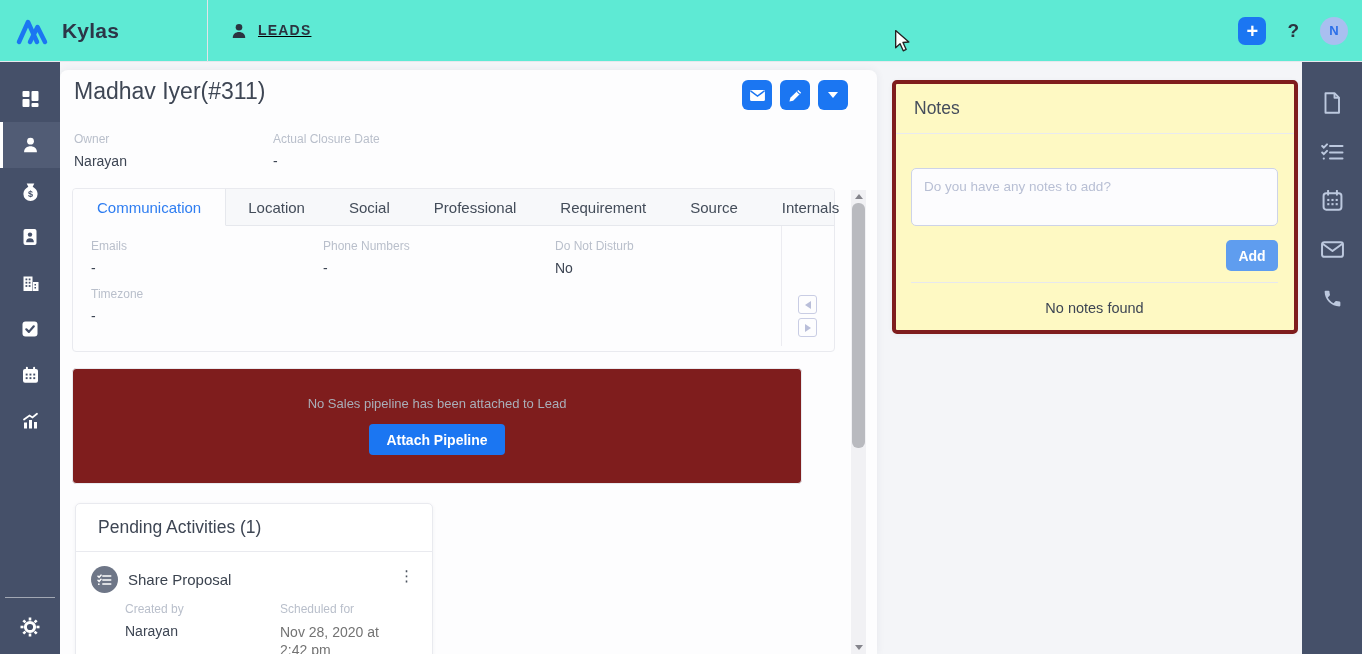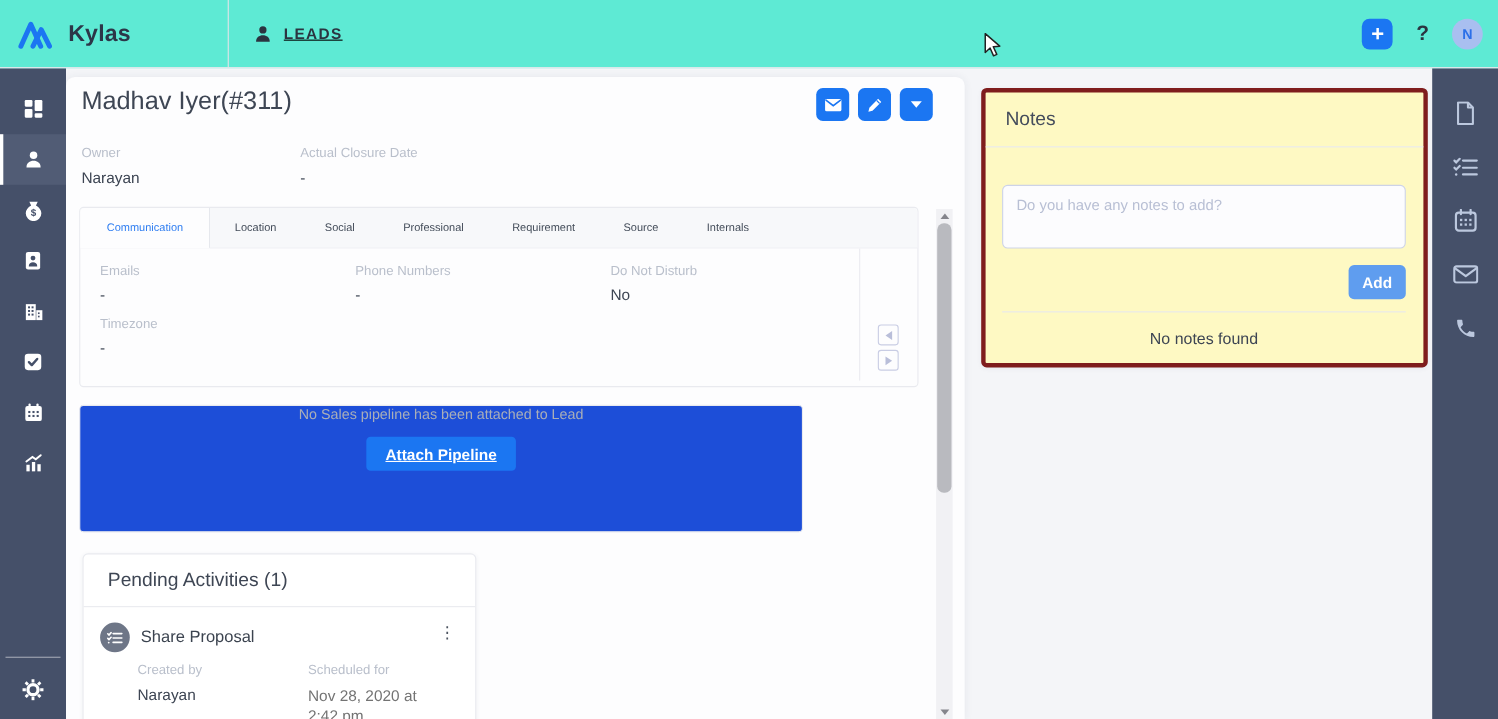--- a/index.html
+++ b/index.html
@@ -44,38 +44,38 @@
 
   .summary-row { position:absolute; left:14px; top:62px; display:flex; }
   .summary-col1 { width:199px; }
   .fld-label { font-size:12px; color:#b9bfcb; margin-bottom:7px; }
   .fld-value { font-size:14px; color:#3d4553; }
 
   
   .tabs-card { position:absolute; left:12px; top:118px; width:763px; height:164px;
                background:#fdfdfe; border:1px solid #e9eaef; border-radius:4px; }
   .tab-bar { display:flex; height:37px; background:#f7f8fa; border-bottom:1px solid #e6e8ed; border-radius:4px 4px 0 0; }
-  .tab { display:flex; align-items:center; padding:0 22px; font-size:10px; color:#434c59; cursor:pointer; }
+  .tab { display:flex; align-items:center; padding:0 22px; font-size:15px; color:#434c59; cursor:pointer; }
   .tab.active { background:#fdfdfe; color:#2e7df1; border-right:1px solid #e6e8ed; margin-bottom:-1px;
                 border-bottom:1px solid #fdfdfe; border-radius:4px 0 0 0; padding:0 24px; }
   .tab-content { position:relative; height:126px; padding:13px 0 0 18px; }
   .tc-grid { display:grid; grid-template-columns:232px 232px 232px; grid-row-gap:11px; }
   .tc-divider { position:absolute; right:52px; top:0; bottom:6px; width:1px; background:#ececf1; }
   .tc-arrows { position:absolute; right:17px; top:69px; display:flex; flex-direction:column; gap:4px; }
   .tc-arrow { width:19px; height:19px; border:1px solid #c9cde4; border-radius:3px; background:#fdfdfe;
               display:flex; align-items:center; justify-content:center; cursor:pointer; }
   .tri-l { width:0; height:0; border-top:4px solid transparent; border-bottom:4px solid transparent; border-right:6px solid #b9bed9; }
   .tri-r { width:0; height:0; border-top:4px solid transparent; border-bottom:4px solid transparent; border-left:6px solid #b9bed9; }
 
   
-  .pipeline-card { position:absolute; left:12px; top:298px; width:658px; height:116px;
-                   background:#1d4ed8; border:1px solid #e9eaef; border-radius:4px; text-align:center; }
+  .pipeline-card { position:absolute; left:12px; top:298px; width:730px; height:116px;
+                   background:#7f1d1d; border:1px solid #e9eaef; border-radius:4px; text-align:center; padding-top:27px; }
   .pipeline-empty { font-size:13px; color:#a9aeb8; }
   .btn-attach { margin-top:13px; height:31px; padding:0 17px; background:#1b76f2; color:#fff; border:none;
-                border-radius:4px; font-size:14px; font-weight:bold; font-family:"Liberation Sans",sans-serif; cursor:pointer;text-decoration:underline; }
+                border-radius:4px; font-size:14px; font-weight:bold; font-family:"Liberation Sans",sans-serif; cursor:pointer; }
 
   
   .pending-card { position:absolute; left:15px; top:433px; width:358px; height:170px;
                   background:#fff; border:1px solid #e9eaef; border-radius:5px; box-shadow:0 1px 4px rgba(40,50,80,.05); }
   .pending-header { padding:13px 22px; font-size:17.5px; color:#3e4654; border-bottom:1px solid #e9eaef; }
   .pending-body { position:relative; padding:14px 15px 0 15px; }
   .activity-row { display:flex; align-items:center; gap:10px; }
   .activity-icon { width:27px; height:27px; border-radius:50%; background:#6e7687; display:flex; align-items:center; justify-content:center; flex:0 0 27px; }
   .activity-name { font-size:15px; color:#3b434f; }
   .kebab { position:absolute; right:14px; top:14px; font-size:15px; color:#4b535f; cursor:pointer; line-height:1; padding:2px 4px; }

